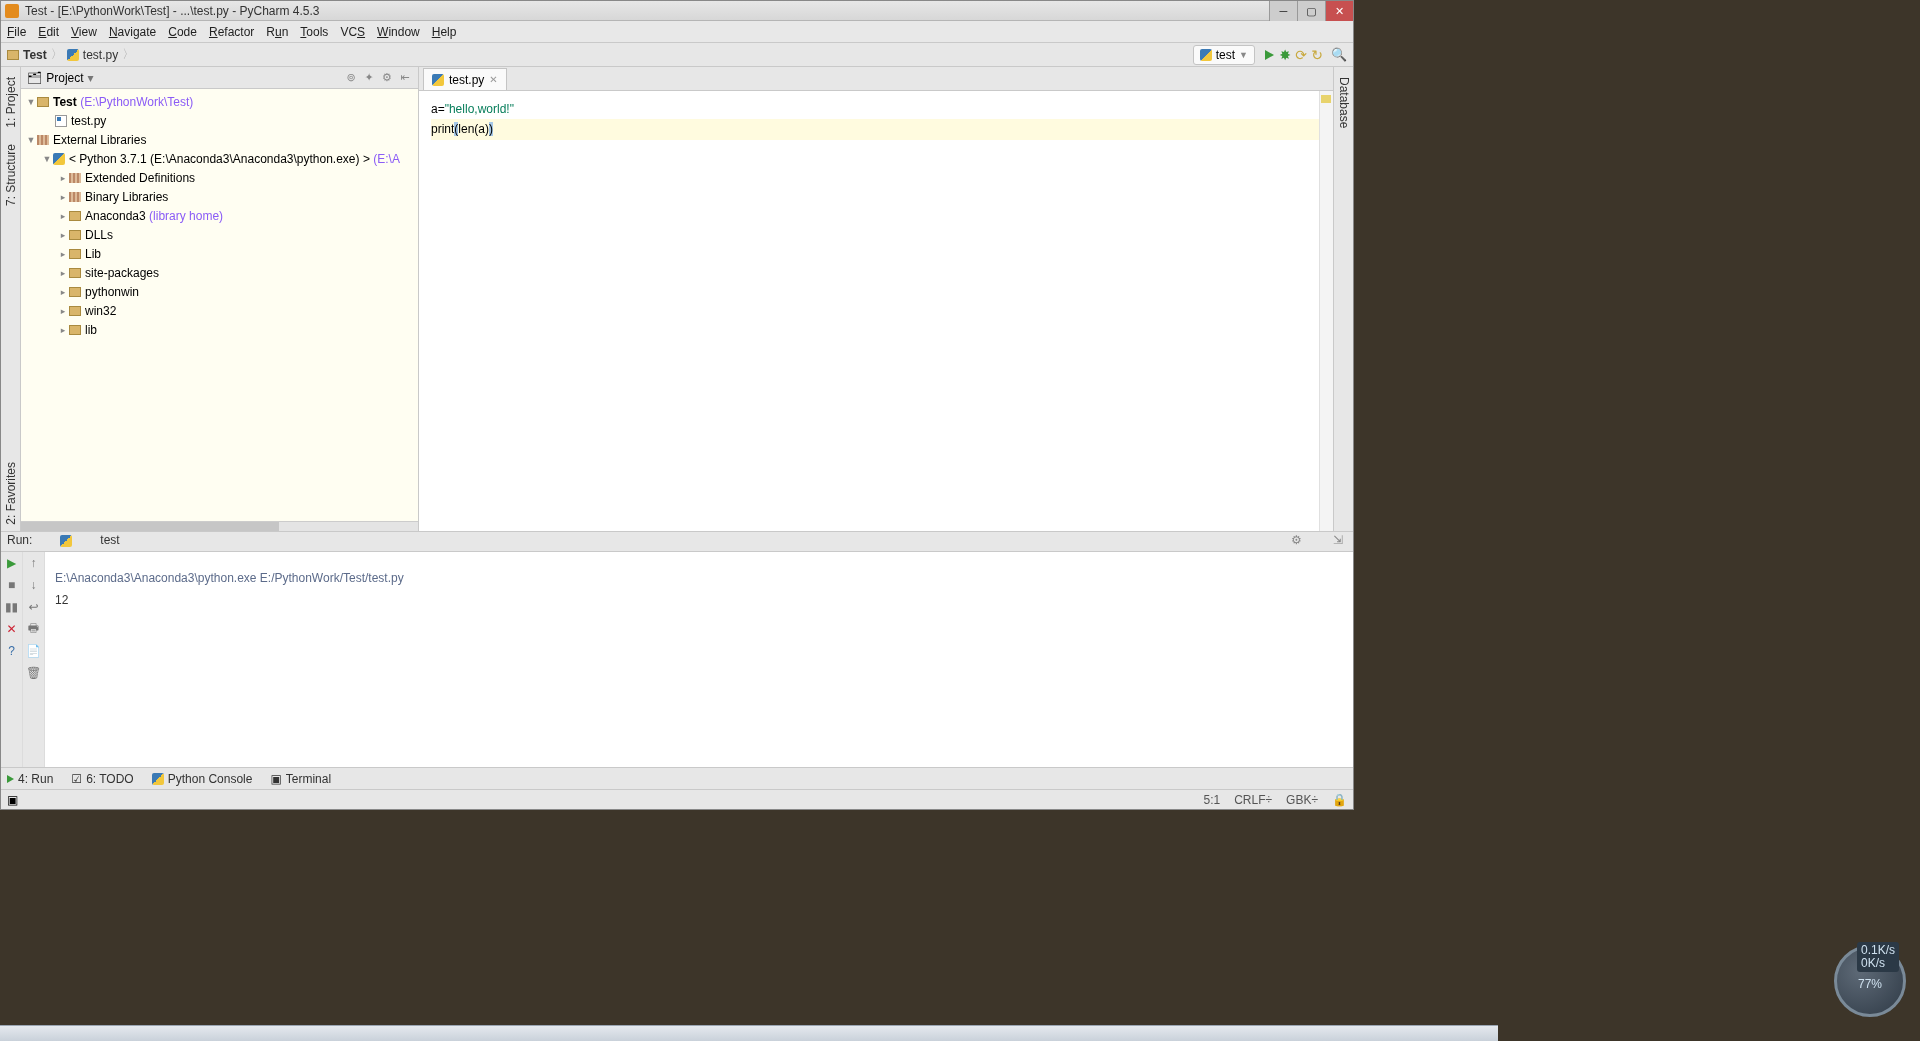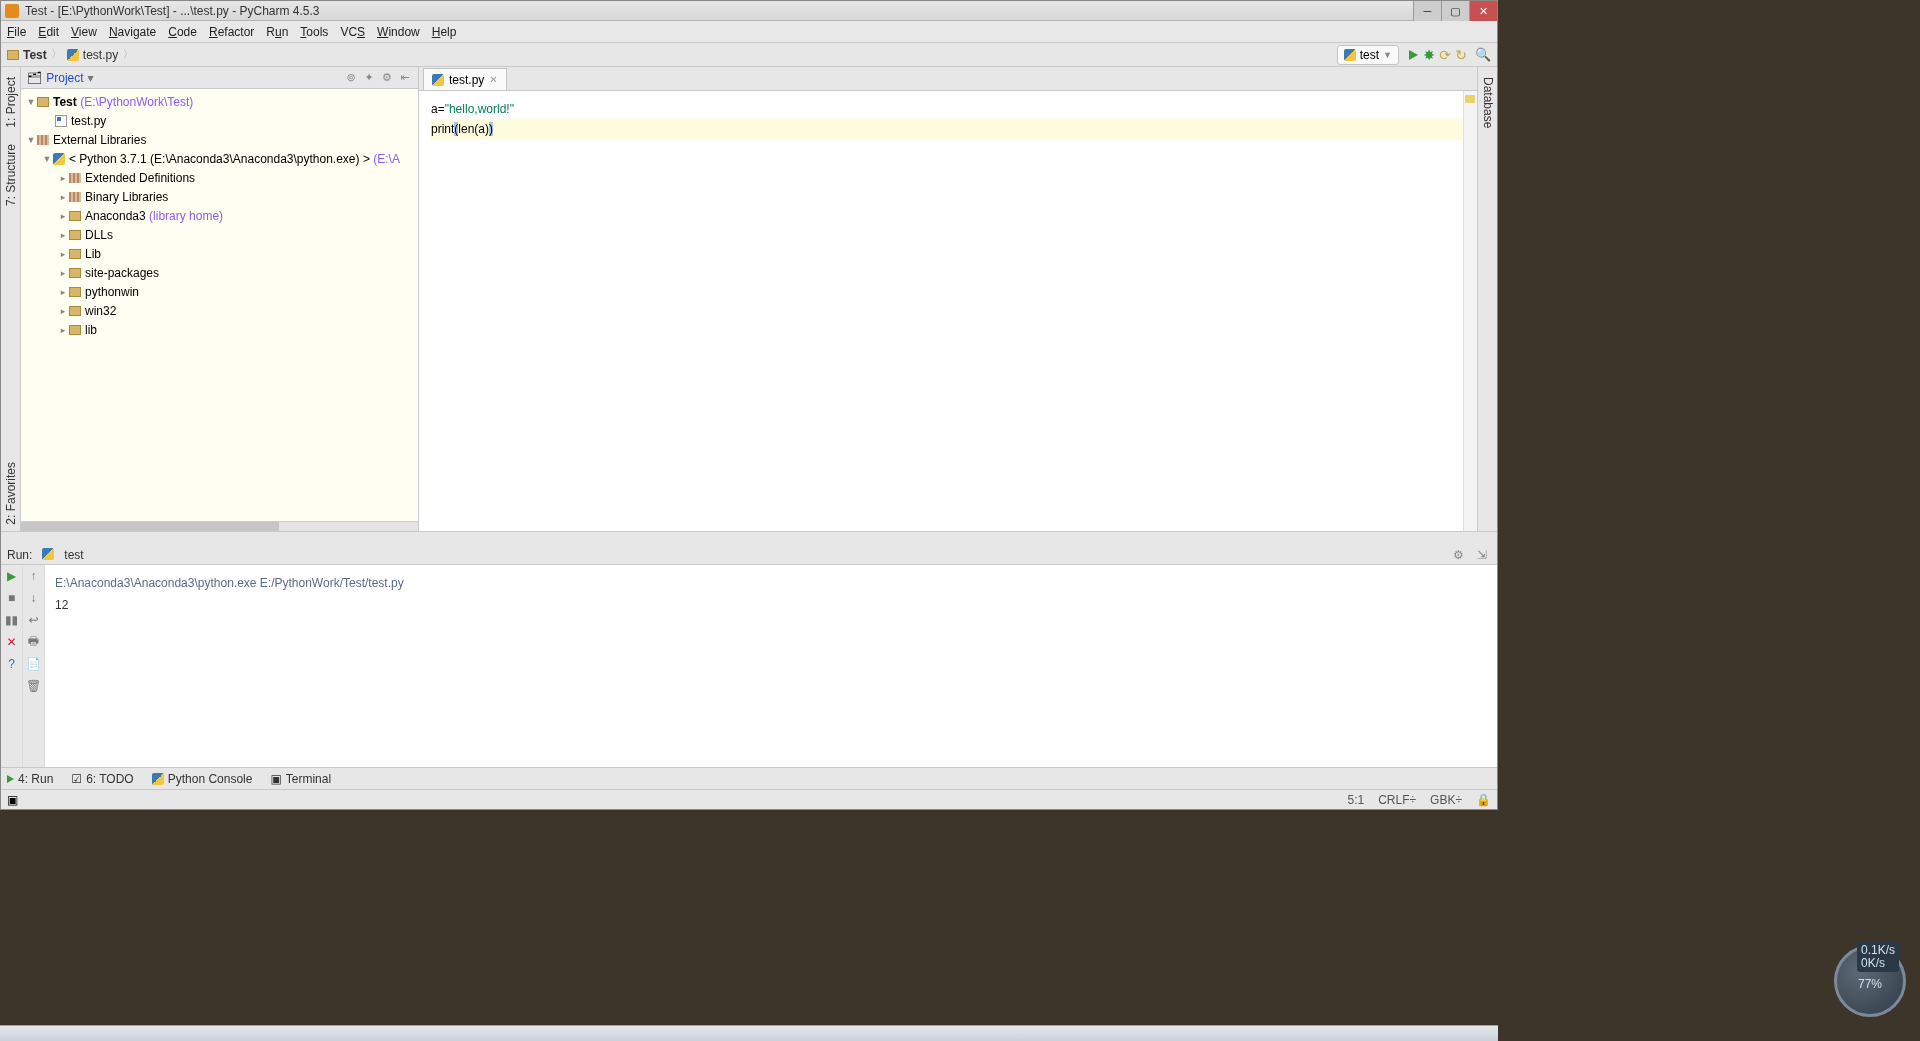--- a/index.html
+++ b/index.html
@@ -1,17 +1,17 @@
 <!DOCTYPE html>
 <html><head>
 <meta charset="utf-8">
 <style>
 * { margin:0; padding:0; box-sizing:border-box; font-family:"Segoe UI",Tahoma,sans-serif; font-size:12px; }
 body { width:1920px; height:1041px; background:#3d3529; overflow:hidden; position:relative; }
-.app { width:1498px; height:810px; background:#f0f0f0; border:1px solid #888; display:flex; flex-direction:column; position:absolute; top:0; left:0;}
+.app { width:1354px; height:810px; background:#f0f0f0; border:1px solid #888; display:flex; flex-direction:column; position:absolute; top:0; left:0;}
 .titlebar { height:20px; background:linear-gradient(#e7e7e7,#d7d7d7); display:flex; align-items:center; padding:0 4px; border-bottom:1px solid #b5b5b5;}
 .titlebar .app-icon{width:14px;height:14px;background:#e38b1d;border-radius:2px;margin-right:6px;}
 .titlebar .title{color:#333;flex:1;}
 .win-btns{position:absolute;top:0;right:0;display:flex;}
 .win-btn{width:28px;height:20px;display:flex;align-items:center;justify-content:center;background:#cdcdcd;border-left:1px solid #999;font-size:11px;color:#222;}
 .win-btn.close{background:#c75050;color:#fff;}
 .menubar{height:22px;background:#e8e8e8;display:flex;align-items:center;padding:0 6px;border-bottom:1px solid #c9c9c9;gap:12px;}
 .menubar span{color:#222;cursor:default;}
 .menubar span u{text-decoration:underline;}
 .navrow{height:24px;background:#e7e7e7;border-bottom:1px solid #c9c9c9;display:flex;align-items:center;padding:0 6px;}
@@ -26,21 +26,21 @@
 .bug{color:#3a9a3a;font-size:14px;}
 .cycle{color:#c8a93e;font-size:14px;}
 .search-ic{color:#666;font-size:13px;}
 .body{flex:1;display:flex;min-height:0;}
 .left-rail,.right-rail{width:20px;background:#e7e7e7;border-right:1px solid #c9c9c9;display:flex;flex-direction:column;align-items:center;}
 .right-rail{border-right:none;border-left:1px solid #c9c9c9;}
 .rail-tab{writing-mode:vertical-rl;transform:rotate(180deg);padding:6px 2px;color:#333;cursor:default;margin-top:4px;}
 .rail-tab.db{transform:none;writing-mode:vertical-rl;}
 .project-pane{width:398px;display:flex;flex-direction:column;border-right:1px solid #c9c9c9;background:#fff;}
 .pp-head{height:22px;background:#e7e7e7;border-bottom:1px solid #c9c9c9;display:flex;align-items:center;padding:0 6px;}
-.pp-head .t{color:#1d4ed8;margin-left:4px;}
+.pp-head .t{color:#000000;margin-left:4px;}
 .pp-head .dd{color:#777;margin-left:4px;}
 .pp-head .sp{flex:1;}
 .pp-head .ic{width:14px;height:14px;margin-left:4px;color:#888;display:flex;align-items:center;justify-content:center;font-size:11px;}
 .tree{flex:1;background:#fffef2;overflow:auto;padding:3px 0;}
 .tree-row{display:flex;align-items:center;height:19px;padding-left:4px;white-space:nowrap;cursor:default;}
 .tree-row .arr{width:12px;color:#888;font-size:9px;text-align:center;}
 .tree-row .fld{width:12px;height:10px;background:#d9b56a;border:1px solid #a98a3f;margin-right:4px;}
 .tree-row .pyf{width:12px;height:12px;background:#fff;border:1px solid #999;margin-right:4px;position:relative;}
 .tree-row .pyf::after{content:"";position:absolute;top:1px;left:1px;width:4px;height:4px;background:#3b7ab5;}
 .tree-row .lib{width:12px;height:10px;background:repeating-linear-gradient(90deg,#b86,#b86 2px,#db9 2px,#db9 4px);margin-right:4px;}
@@ -54,32 +54,32 @@
 .tab{height:22px;background:#fafafa;border:1px solid #c4c4c4;border-bottom:none;display:flex;align-items:center;padding:0 8px;margin-left:4px;gap:5px;}
 .tab .x{color:#999;font-size:10px;}
 .code{flex:1;padding:8px 12px;font-family:Consolas,"Courier New",monospace;font-size:17px;line-height:1.7;position:relative;}
 .c-line{white-space:pre;}
 .c-str{color:#067d5a;}
 .c-hl{background:#fffbdf;}
 .c-cur{background:#a6c8e8;}
 .gutter-strip{position:absolute;right:0;top:0;width:14px;height:100%;background:#f4f4f4;border-left:1px solid #e0e0e0;}
 .yellow-mark{position:absolute;right:2px;top:4px;width:10px;height:8px;background:#e8d36c;}
 .bottom{height:236px;display:flex;flex-direction:column;border-top:1px solid #c9c9c9;}
-.run-head{height:20px;background:#e7e7e7;border-bottom:1px solid #c9c9c9;display:flex;align-items:flex-start;padding:16px 6px;gap:10px;}
+.run-head{height:20px;background:#e7e7e7;border-bottom:1px solid #c9c9c9;display:flex;align-items:flex-end;padding:4px 6px;gap:28px;}
 .run-head .t{color:#333;}
 .run-head .sp{flex:1;}
 .run-head .ic{color:#888;width:14px;}
 .run-body{flex:1;display:flex;background:#fff;}
 .run-rail{width:22px;background:#e7e7e7;display:flex;flex-direction:column;align-items:center;padding-top:4px;gap:8px;border-right:1px solid #dcdcdc;}
 .run-rail2{width:22px;background:#e7e7e7;display:flex;flex-direction:column;align-items:center;padding-top:4px;gap:8px;border-right:1px solid #dcdcdc;}
 .rr-ic{width:14px;height:14px;color:#777;font-size:12px;display:flex;align-items:center;justify-content:center;}
 .rr-ic.g{color:#3a9a3a;}
 .rr-ic.r{color:#c23;}
 .rr-ic.b{color:#3a6fa8;}
-.console{flex:1;padding:8px 10px;font-family:Consolas,"Courier New",monospace;font-size:16px;line-height:1.8;color:#333;}
+.console{flex:1;padding:16px 10px;font-family:Consolas,"Courier New",monospace;font-size:16px;line-height:1.8;color:#333;}
 .console .cmd{color:#5c6b8a;}
 .toolwins{height:22px;background:#e7e7e7;border-top:1px solid #c9c9c9;display:flex;align-items:center;padding:0 6px;gap:18px;}
 .toolwins .tw{display:flex;align-items:center;gap:4px;color:#333;}
 .status{height:20px;background:#e7e7e7;border-top:1px solid #c9c9c9;display:flex;align-items:center;padding:0 6px;}
 .status .sp{flex:1;}
 .status .sb{color:#555;margin-left:14px;}
 .widget{position:absolute;right:14px;bottom:24px;width:72px;height:72px;border-radius:50%;background:radial-gradient(circle at 35% 35%,#5e6a77,#2f3a46);color:#cfe1ef;display:flex;flex-direction:column;align-items:center;justify-content:center;border:3px solid #7a8a98;}
 .widget .big{font-size:22px;}
 .widget .top{position:absolute;top:-6px;right:4px;font-size:9px;background:#2b3946;padding:2px 4px;border-radius:3px;line-height:1.1;}
 .taskbar{position:absolute;bottom:0;left:0;width:1498px;height:16px;background:linear-gradient(#e5e9ee,#c9d1da);border-top:1px solid #9aa5b2;}

